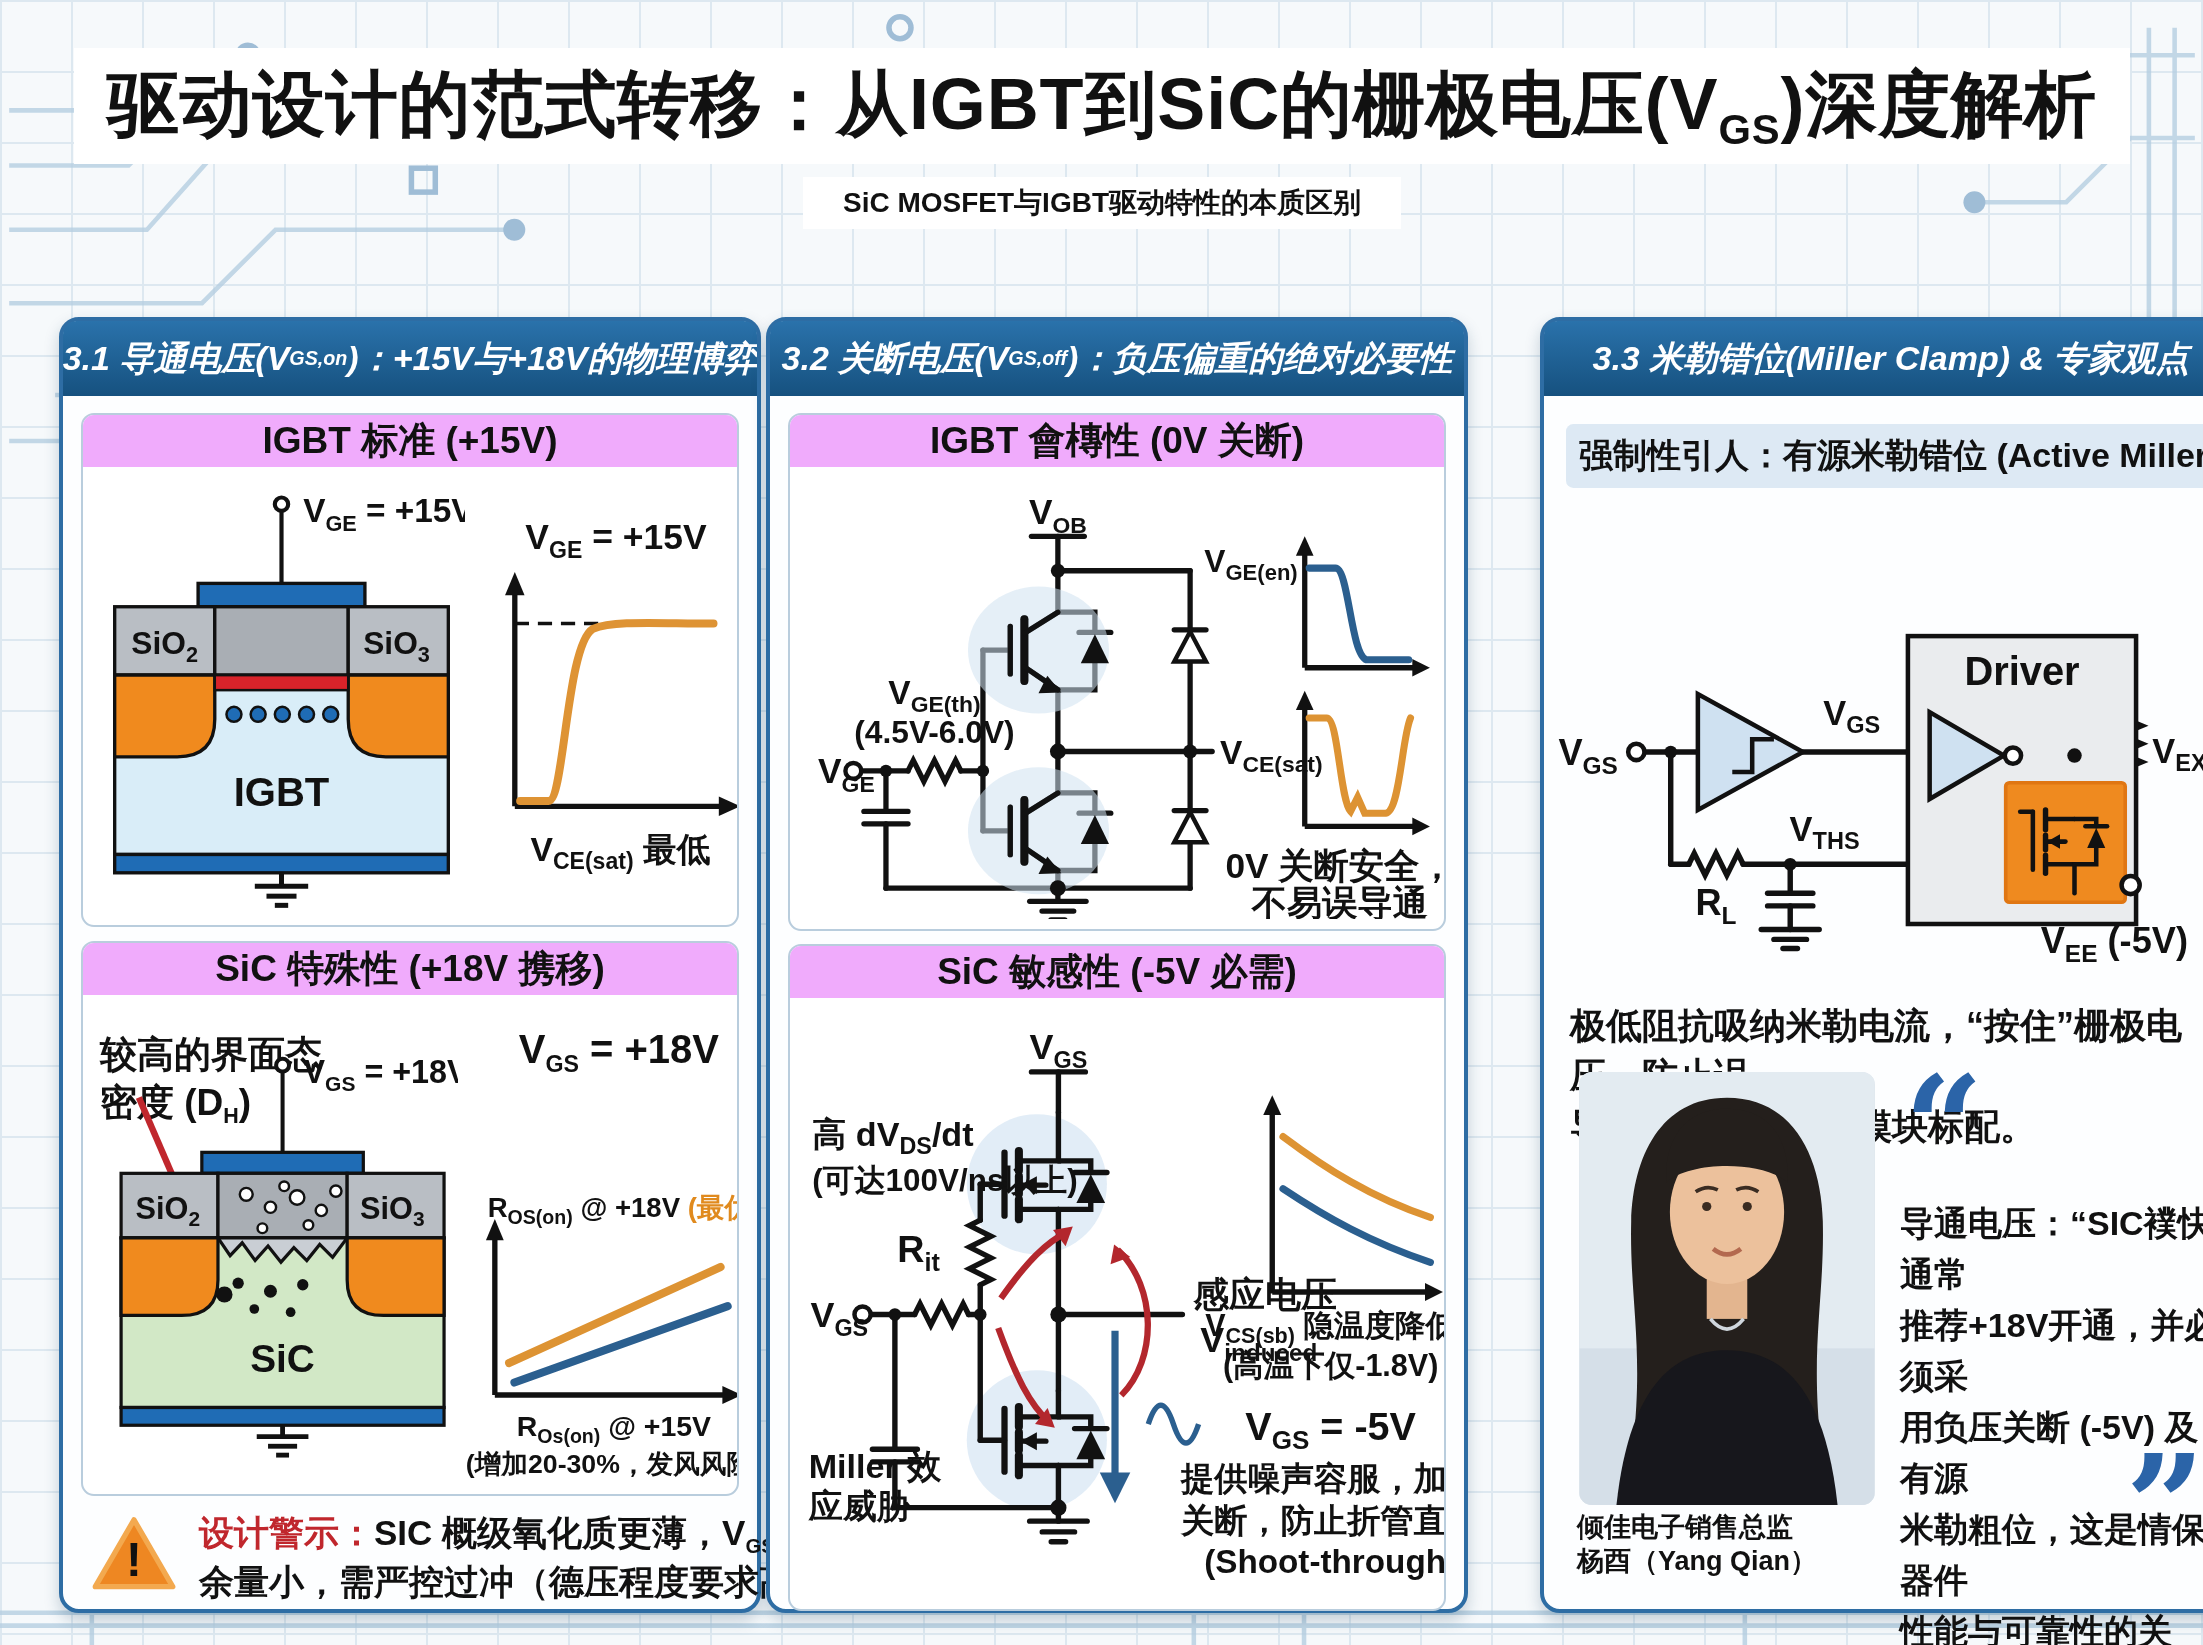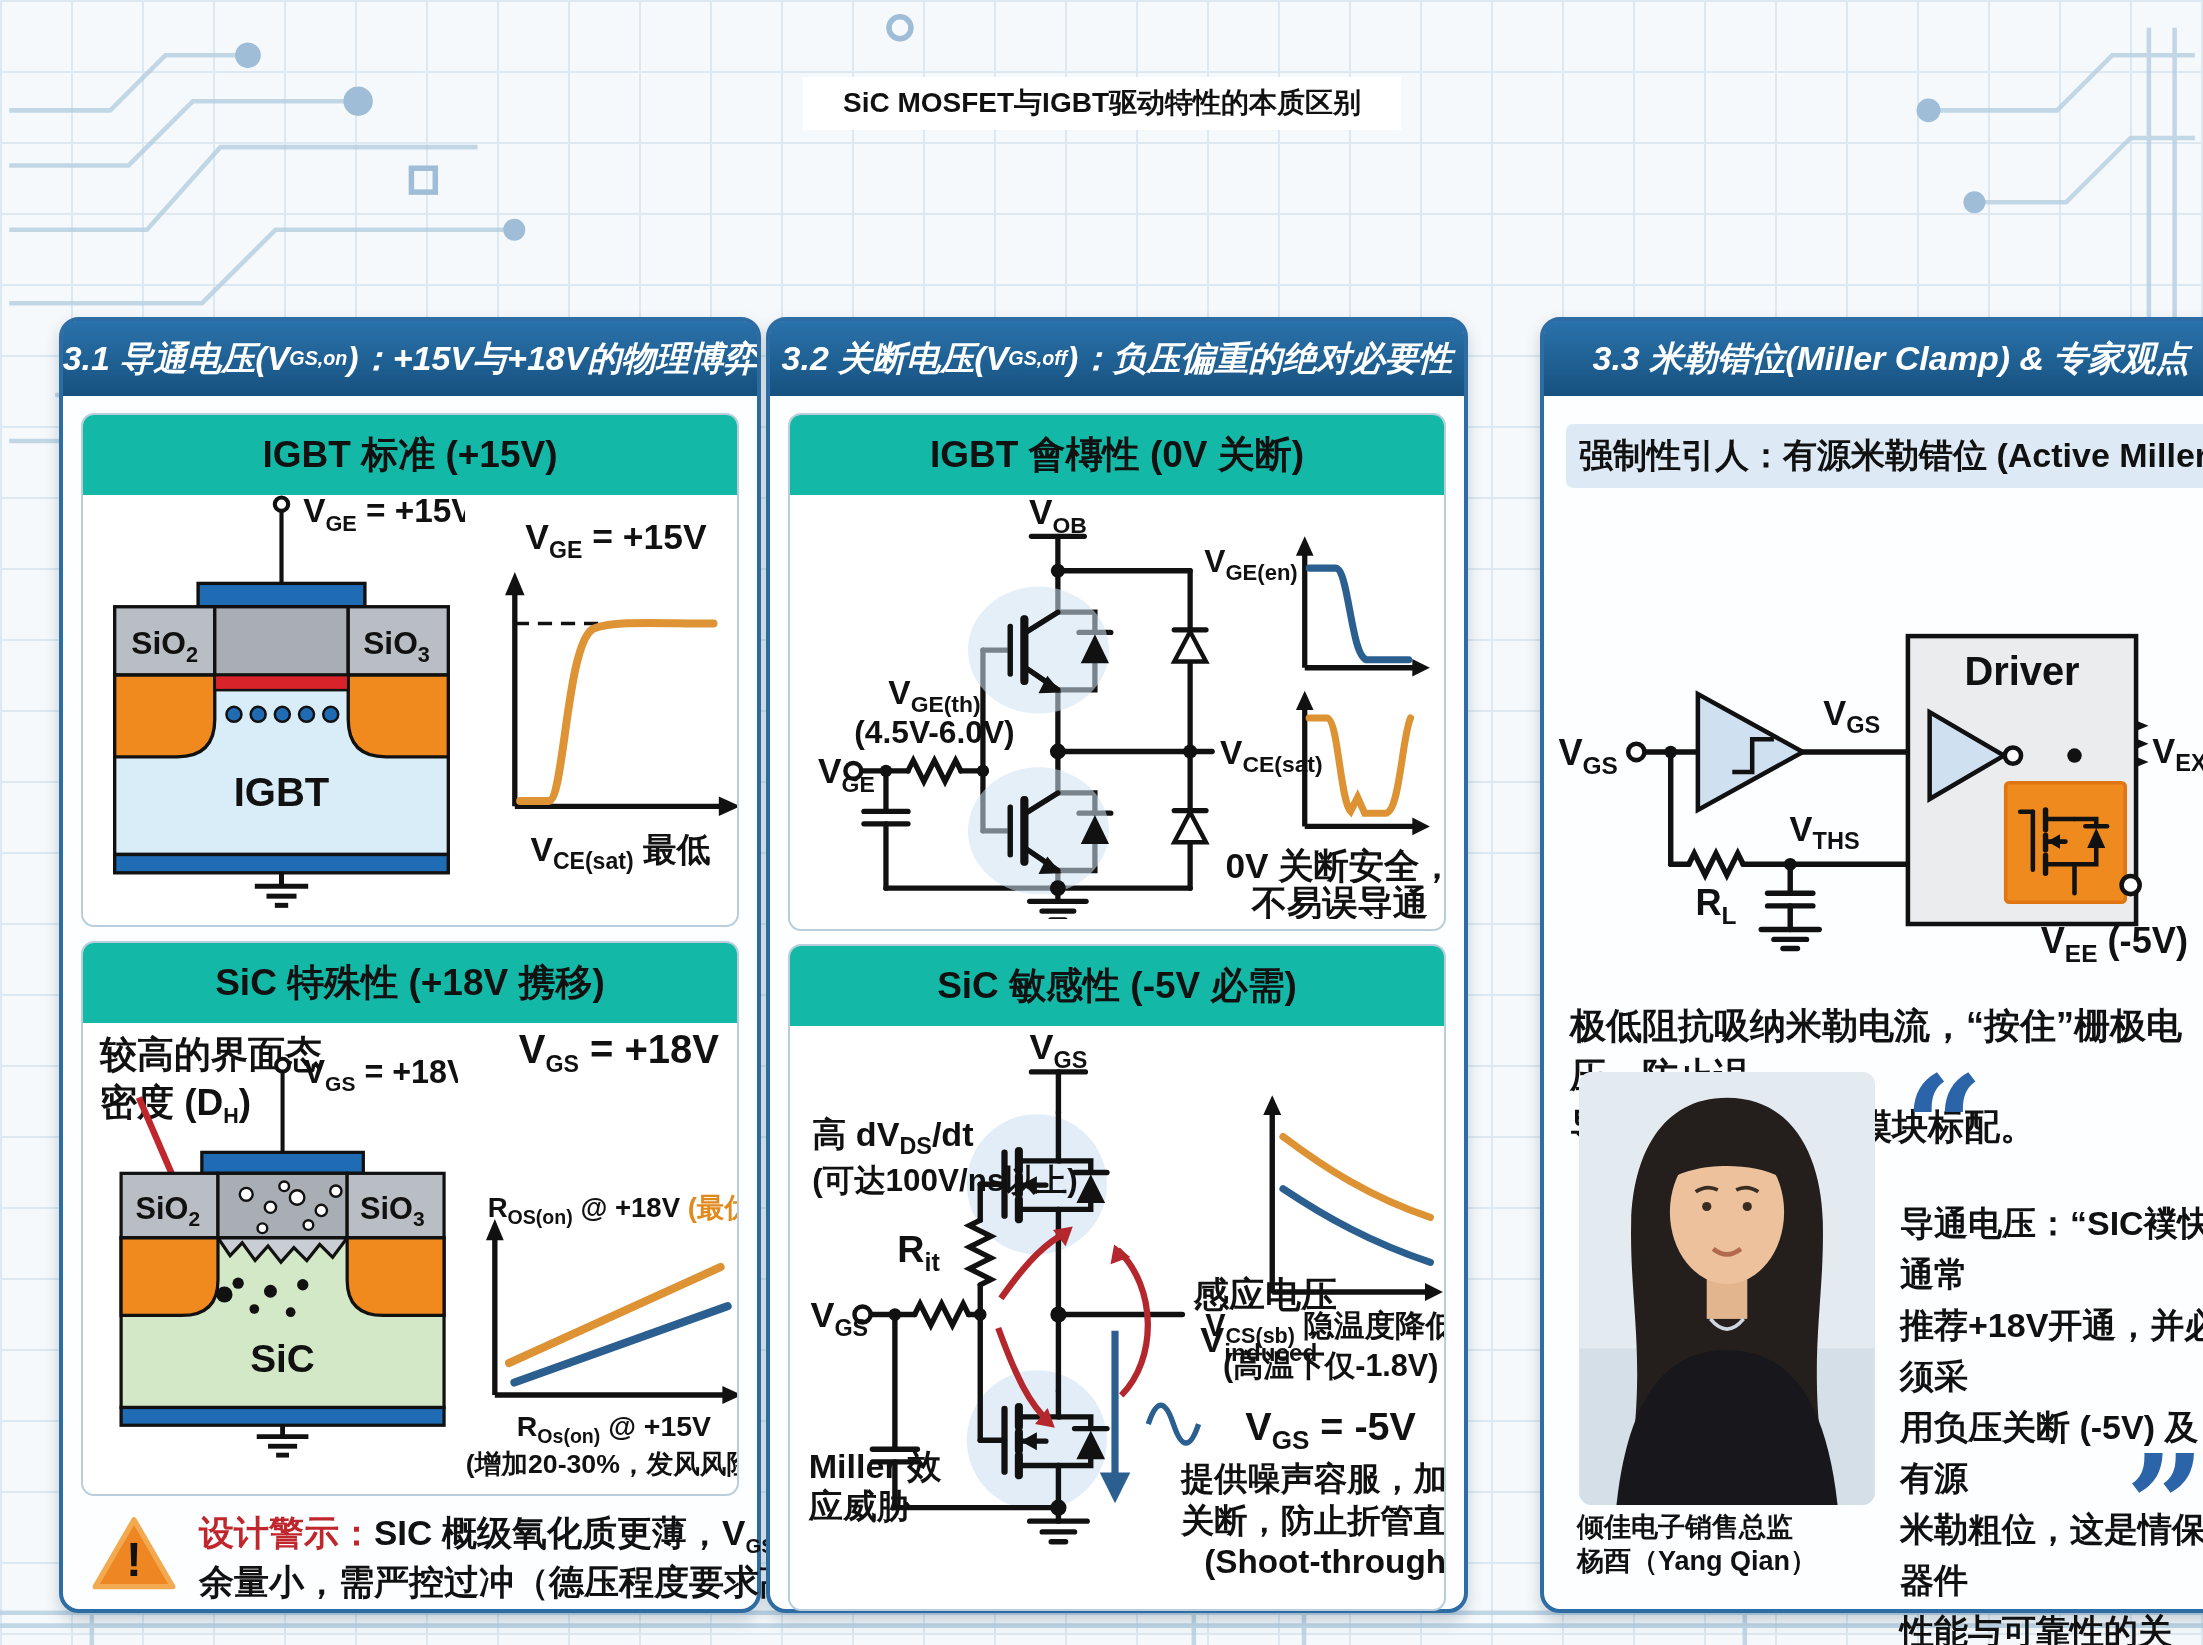--- a/index.html
+++ b/index.html
@@ -13,21 +13,21 @@
   
   .hdr{position:absolute;top:48px;left:0;width:2204px;text-align:center;}
   .title{display:inline-block;background:#ffffff;padding:9.2px 33px;font-size:72px;font-weight:900;letter-spacing:0.9px;white-space:nowrap;}
   .subtitle{display:inline-block;background:#ffffff;margin-top:13px;padding:7.3px 40px;font-size:28px;font-weight:800;white-space:nowrap;}
   sub{font-size:.58em;font-weight:inherit;}
   
   .col{position:absolute;top:317px;width:694px;height:1288px;background:#fdfeff;border:4.6px solid #2e6da4;border-radius:20px;box-shadow:0 7.3px 14.7px rgba(20,60,90,.22);}
   .col1{left:59px;} .col2{left:766px;} .col3{left:1540px;}
   .col-header{height:75px;background:linear-gradient(180deg,#2a72ab,#16517f);border-radius:13.8px 13.8px 0 0;color:#fff;display:flex;align-items:center;justify-content:center;font-size:34px;font-weight:800;white-space:nowrap;overflow:hidden;font-style:italic;}
   .section{position:absolute;left:18.4px;right:18.4px;border:2.8px solid #b9cddd;border-radius:13px;background:#fff;overflow:hidden;}
-  .section-title{height:80px;background:#14b8a6;display:flex;align-items:center;justify-content:center;font-size:37px;font-weight:800;white-space:nowrap;}
+  .section-title{height:52px;background:#f0abfc;display:flex;align-items:center;justify-content:center;font-size:37px;font-weight:800;white-space:nowrap;}
   svg text{font-family:"Liberation Sans","DejaVu Sans",sans-serif;font-weight:800;fill:#111;}
   .red{color:#c0272d;}
   .note-title{font-size:40px;font-weight:800;}
   .note-body{font-size:35px;font-weight:800;line-height:1.35;}
   .warn-line{font-size:35px;font-weight:800;white-space:nowrap;}
   .c3-subhead{position:absolute;left:22px;top:103px;right:22px;background:#dde9f4;border-radius:7.3px;padding:9.2px 13px;font-size:34px;font-weight:800;white-space:nowrap;overflow:hidden;}
   .para{position:absolute;left:26px;top:680px;right:20px;font-size:36px;font-weight:800;line-height:1.4;}
   .photo{position:absolute;left:35px;top:751px;width:296px;height:433px;border-radius:13px;overflow:hidden;background:#dfe7ee;}
   .quote-mark{position:absolute;font-family:"DejaVu Serif","Liberation Serif",serif;font-size:138px;font-weight:900;color:#2b64a8;line-height:.8;}
   .quote-text{position:absolute;left:356px;top:877px;right:13px;font-size:34px;font-weight:800;line-height:1.5;}
@@ -69,20 +69,21 @@
         <circle cx="1520" cy="1650" r="13"></circle>
         <circle cx="2200" cy="1700" r="13"></circle>
       <circle cx="180" cy="1680" r="12"></circle>
         <circle cx="1480" cy="1680" r="11"></circle>
     </g>
     <rect x="448" y="183" width="26" height="26" fill="none" stroke="#9fbdd6" stroke-width="6"></rect>
     <circle cx="980" cy="30" r="12" fill="none" stroke="#9fbdd6" stroke-width="6"></circle>
   </svg>
 
   <div class="hdr">
+    <div class="title"><span>驱动设计的范式转移：从IGBT到SiC的栅极电压(V</span><sub>GS</sub><span>)深度解析</span></div>
     <br>
     <div class="subtitle">SiC MOSFET与IGBT驱动特性的本质区别</div>
   </div>
 
   <div class="col col1">
     <div class="col-header">
         <span>3.1 导通电压(V</span>
         <sub>GS,on</sub>
         <span>)：+15V与+18V的物理博弈</span>
       </div>

